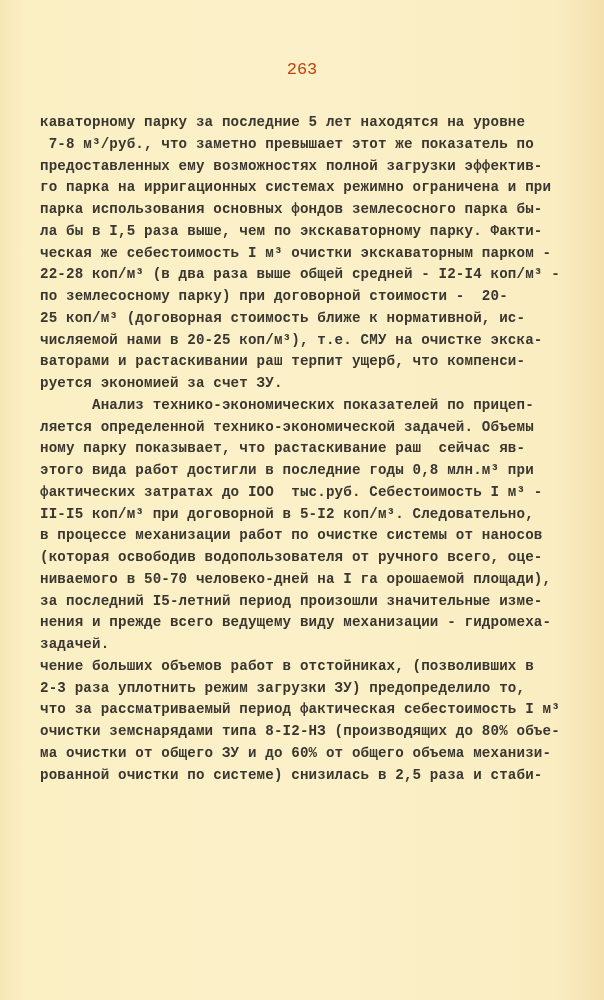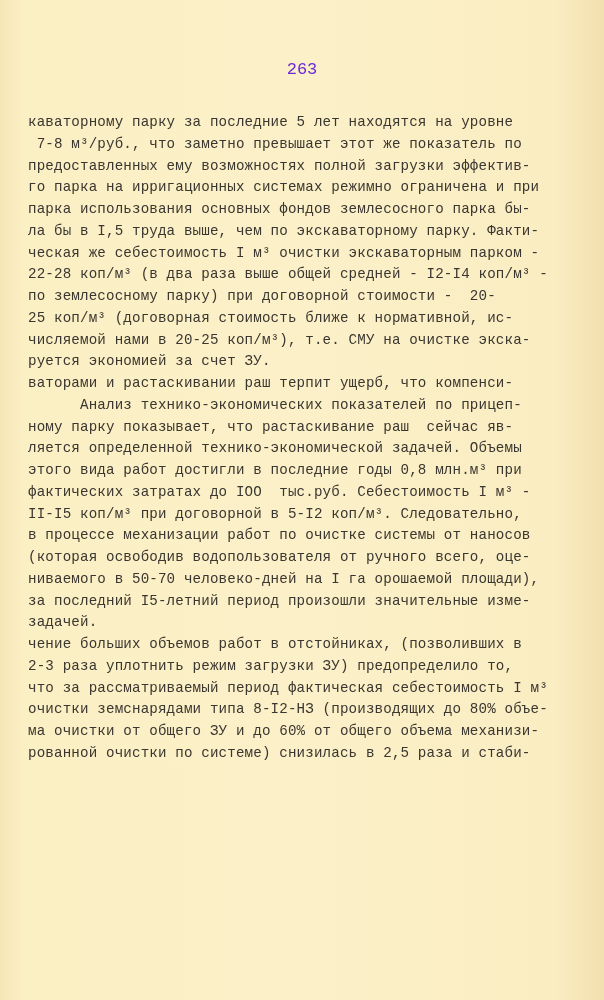--- a/index.html
+++ b/index.html
@@ -5,59 +5,60 @@
   html, body { margin:0; padding:0; }
   body {
     width:604px; height:1000px; overflow:hidden;
     background: linear-gradient(90deg, #f6e6b6 0%, #fbefc4 4%, #fbf0c8 50%, #faedc2 92%, #f3dfae 100%);
     position:relative;
     font-family: "Liberation Mono", "DejaVu Sans Mono", monospace;
     color:#3a3630;
   }
   .page-number {
     position:absolute; top:60px; left:0; width:604px; text-align:center;
-    font-size:17px; letter-spacing:0; color:#6d28d9;
+    font-size:17px; letter-spacing:0; color:#c2410c;
   }
   .body-text {
-    position:absolute; top:112px; left:28px; width:540px;
+    position:absolute; top:112px; left:40px; width:540px;font-weight:bold;
   }
   .line {
     height:21.75px; line-height:21.75px; font-size:14.2px;
     white-space:pre; letter-spacing:0.15px;
   }
 </style>
 </head>
 <body>
 
 <div class="page-number">263</div>
 
 <div class="body-text">
   <div class="line">каваторному парку за последние 5 лет находятся на уровне</div>
   <div class="line"> 7-8 м³/руб., что заметно превышает этот же показатель по</div>
   <div class="line">предоставленных ему возможностях полной загрузки эффектив-</div>
   <div class="line">го парка на ирригационных системах режимно ограничена и при</div>
   <div class="line">парка использования основных фондов землесосного парка бы-</div>
-  <div class="line">ла бы в I,5 труда выше, чем по экскаваторному парку. Факти-</div>
+  <div class="line">ла бы в I,5 раза выше, чем по экскаваторному парку. Факти-</div>
   <div class="line">ческая же себестоимость I м³ очистки экскаваторным парком -</div>
   <div class="line">22-28 коп/м³ (в два раза выше общей средней - I2-I4 коп/м³ -</div>
   <div class="line">по землесосному парку) при договорной стоимости -  20-</div>
   <div class="line">25 коп/м³ (договорная стоимость ближе к нормативной, ис-</div>
   <div class="line">числяемой нами в 20-25 коп/м³), т.е. СМУ на очистке экска-</div>
+  <div class="line">ваторами и растаскивании раш терпит ущерб, что компенси-</div>
   <div class="line">руется экономией за счет ЗУ.</div>
-  <div class="line">ваторами и растаскивании раш терпит ущерб, что компенси-</div>
   <div class="line">      Анализ технико-экономических показателей по прицеп-</div>
+  <div class="line">ляется определенной технико-экономической задачей. Объемы</div>
   <div class="line">ному парку показывает, что растаскивание раш  сейчас яв-</div>
-  <div class="line">ляется определенной технико-экономической задачей. Объемы</div>
   <div class="line">этого вида работ достигли в последние годы 0,8 млн.м³ при</div>
   <div class="line">фактических затратах до IOO  тыс.руб. Себестоимость I м³ -</div>
   <div class="line">II-I5 коп/м³ при договорной в 5-I2 коп/м³. Следовательно,</div>
   <div class="line">в процессе механизации работ по очистке системы от наносов</div>
   <div class="line">(которая освободив водопользователя от ручного всего, оце-</div>
   <div class="line">ниваемого в 50-70 человеко-дней на I га орошаемой площади),</div>
   <div class="line">за последний I5-летний период произошли значительные изме-</div>
+  <div class="line">нения и прежде всего ведущему виду механизации - гидромеха-</div>
   <div class="line">задачей.</div>
   <div class="line">чение больших объемов работ в отстойниках, (позволивших в</div>
   <div class="line">2-3 раза уплотнить режим загрузки ЗУ) предопределило то,</div>
   <div class="line">что за рассматриваемый период фактическая себестоимость I м³</div>
   <div class="line">очистки земснарядами типа 8-I2-НЗ (производящих до 80% объе-</div>
   <div class="line">ма очистки от общего ЗУ и до 60% от общего объема механизи-</div>
   <div class="line">рованной очистки по системе) снизилась в 2,5 раза и стаби-</div>
 </div>
 
 </body></html>

